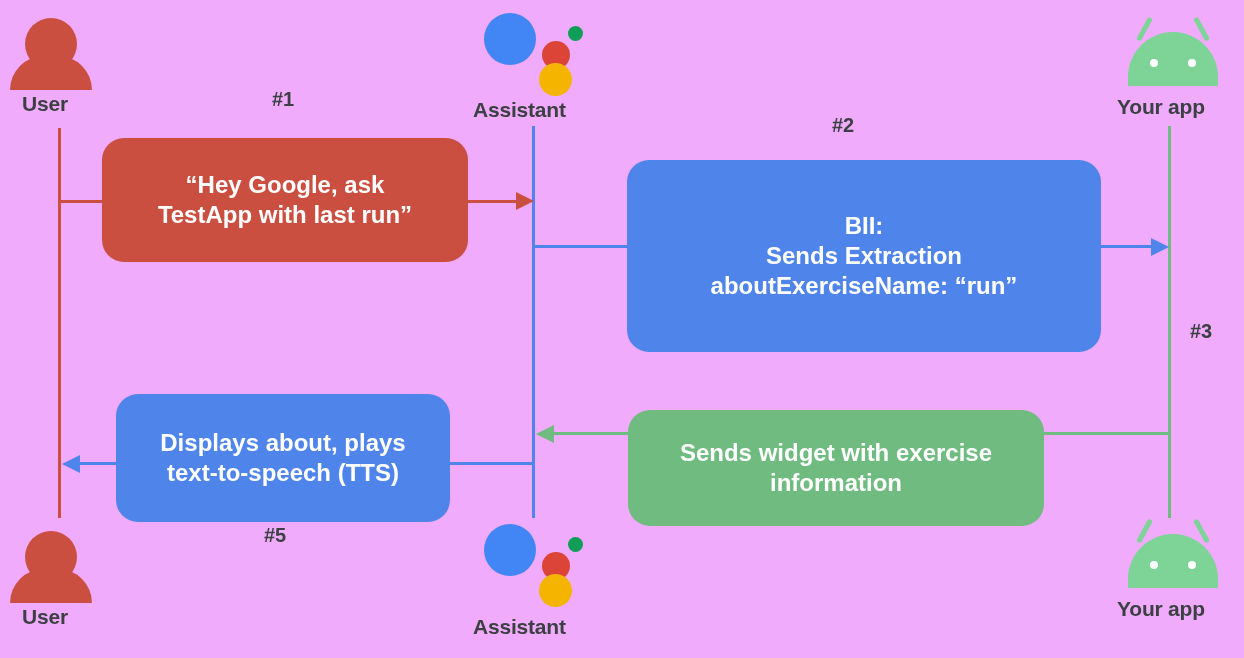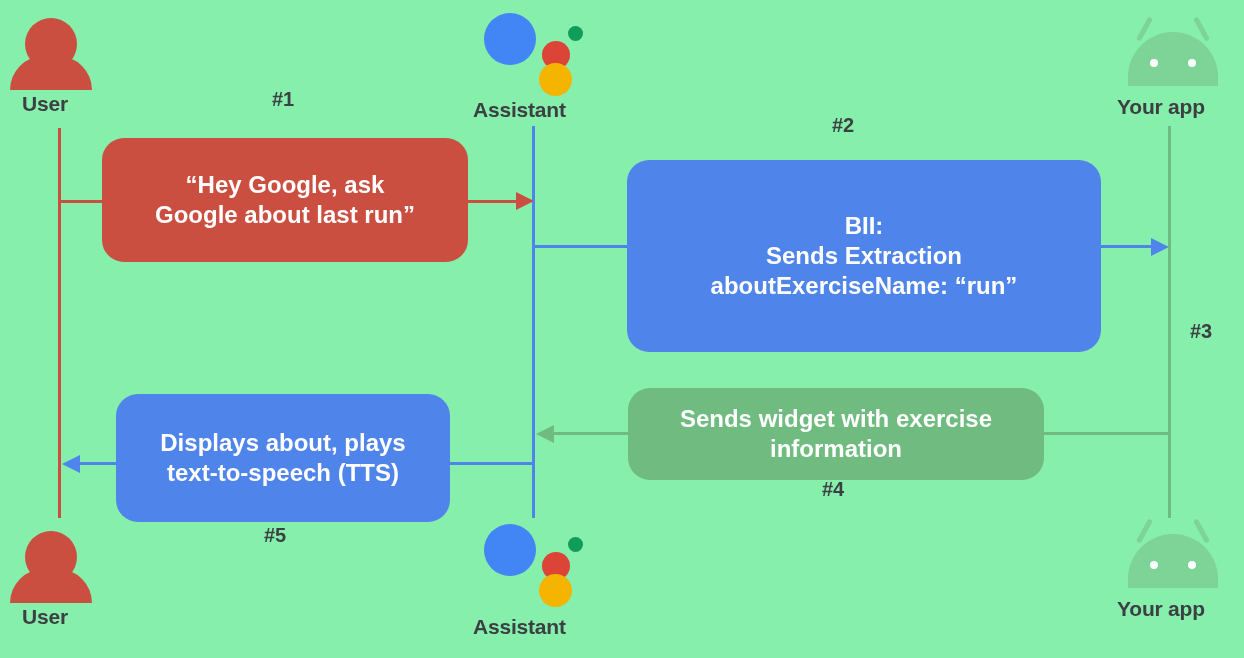--- a/index.html
+++ b/index.html
@@ -8,21 +8,21 @@
     padding: 0;
     background: #ffffff;
   }
   body {
     font-family: "Liberation Sans", sans-serif;
   }
   #canvas {
     position: relative;
     width: 1244px;
     height: 658px;
-    background: #86efac;
+    background: #f0abfc;
     overflow: hidden;
   }
   .actor-label {
     position: absolute;
     font-family: "Liberation Sans", sans-serif;
     font-weight: bold;
     font-size: 21px;
     color: #3c4043;
     white-space: nowrap;
     letter-spacing: -0.2px;
@@ -131,21 +131,21 @@
   <div class="lifeline" style="left:532px; top:126px; height:392px; background:#4f85ea;"></div>
   <div class="lifeline" style="left:1168px; top:126px; height:392px; background:#70bb80;"></div>
 
   <div class="conn" style="left:58px; top:200px; width:472px; background:#cb4f40;"></div>
   <div class="arrow-head arrow-right" style="left:516px; top:192px; border-left:18px solid #cb4f40;"></div>
   <div class="step-label" style="left:272px; top:88px;">#1</div>
   <div class="msg-box" style="left:102px; top:138px; width:366px; height:124px;
               background:#cb4f40; font-size:24px;">
     <div>
       <span>“Hey Google, ask</span>
-      <span>Google about last run”</span>
+      <span>TestApp with last run”</span>
     </div>
   </div>
 
   <div class="conn" style="left:532px; top:245px; width:100px; background:#4f85ea;"></div>
   <div class="conn" style="left:1098px; top:245px; width:66px; background:#4f85ea;"></div>
   <div class="arrow-head arrow-right" style="left:1151px; top:238px; border-left:18px solid #4f85ea;"></div>
   <div class="step-label" style="left:832px; top:114px;">#2</div>
   <div class="msg-box" style="left:627px; top:160px; width:474px; height:192px;
               background:#4f85ea; font-size:24px;">
     <div>
@@ -154,21 +154,21 @@
       <span>aboutExerciseName: “run”</span>
     </div>
   </div>
 
   <div class="step-label" style="left:1190px; top:320px;">#3</div>
 
   <div class="conn" style="left:1042px; top:432px; width:128px; background:#70bb80;"></div>
   <div class="conn" style="left:552px; top:432px; width:78px; background:#70bb80;"></div>
   <div class="arrow-head arrow-left" style="left:536px; top:425px; border-right:18px solid #70bb80;"></div>
   <div class="step-label" style="left:822px; top:478px;">#4</div>
-  <div class="msg-box" style="left:628px; top:388px; width:416px; height:92px;
+  <div class="msg-box" style="left:628px; top:410px; width:416px; height:116px;
               background:#70bb80; font-size:24px;justify-content:center;">
     <div>
       <span>Sends widget with exercise</span>
       <span>information</span>
     </div>
   </div>
 
   <div class="conn" style="left:450px; top:462px; width:84px; background:#4f85ea;"></div>
   <div class="conn" style="left:76px; top:462px; width:44px; background:#4f85ea;"></div>
   <div class="arrow-head arrow-left" style="left:62px; top:455px; border-right:18px solid #4f85ea;"></div>

